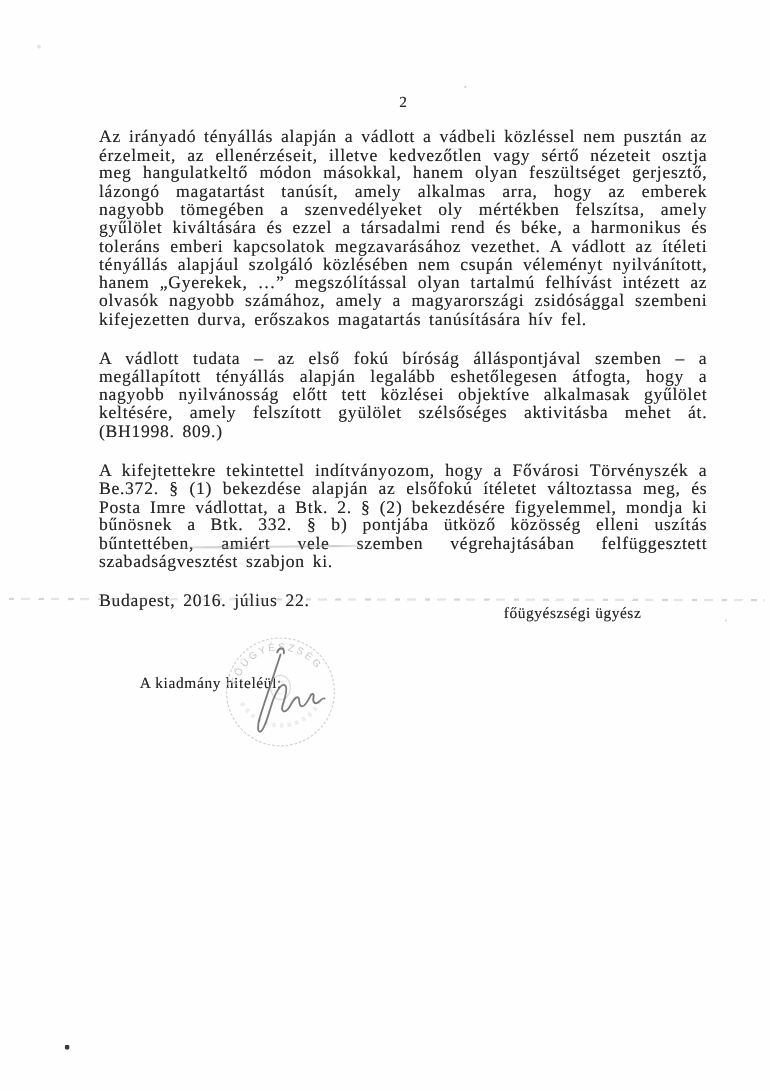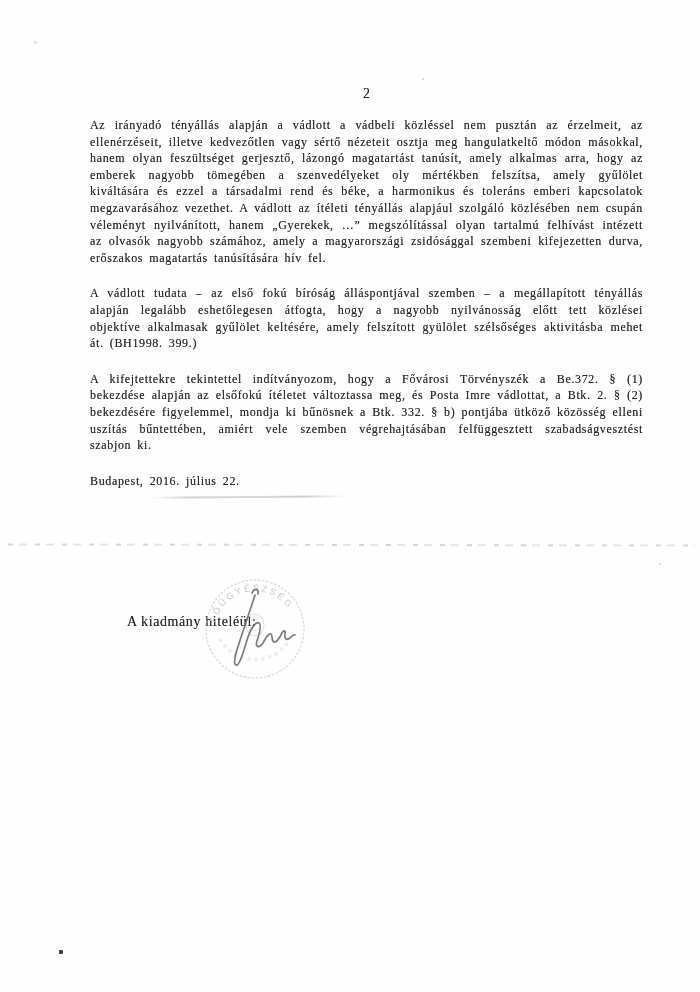--- a/index.html
+++ b/index.html
@@ -15,21 +15,21 @@
   .page-number {
     position: absolute;
     left: 90px; top: 86px; width: 553px;
     text-align: center;
     font-size: 14px;
     text-shadow: 0 0 0.5px rgba(40,40,40,0.55);
   }
   .text-block {
     position: absolute;
     left: 90px; top: 117px; width: 553px;
-    font-size: 12px;
+    font-size: 16px;
     line-height: 16.6px;
     letter-spacing: 0.65px;
     word-spacing: 2.5px;
     text-align: justify;
     text-shadow: 0 0 0.5px rgba(40,40,40,0.55);
   }
   .text-block p { margin: 0 0 19px 0; }
   .dateline { text-align: left; margin-top: 6px !important; }
   .crease {
     position: absolute;
@@ -75,29 +75,30 @@
 </style>
 </head>
 <body>
 
 <div class="page">
 
   <div class="page-number">2</div>
 
   <div class="text-block">
     <p>Az irányadó tényállás alapján a vádlott a vádbeli közléssel nem pusztán az érzelmeit, az ellenérzéseit, illetve kedvezőtlen vagy sértő nézeteit osztja meg hangulatkeltő módon másokkal, hanem olyan feszültséget gerjesztő, lázongó magatartást tanúsít, amely alkalmas arra, hogy az emberek nagyobb tömegében a szenvedélyeket oly mértékben felszítsa, amely gyűlölet kiváltására és ezzel a társadalmi rend és béke, a harmonikus és toleráns emberi kapcsolatok megzavarásához vezethet. A vádlott az ítéleti tényállás alapjául szolgáló közlésében nem csupán véleményt nyilvánított, hanem „Gyerekek, …” megszólítással olyan tartalmú felhívást intézett az olvasók nagyobb számához, amely a magyarországi zsidósággal szembeni kifejezetten durva, erőszakos magatartás tanúsítására hív fel.</p>
-    <p>A vádlott tudata – az első fokú bíróság álláspontjával szemben – a megállapított tényállás alapján legalább eshetőlegesen átfogta, hogy a nagyobb nyilvánosság előtt tett közlései objektíve alkalmasak gyűlölet keltésére, amely felszított gyülölet szélsőséges aktivitásba mehet át. (BH1998. 399.)</p>
+    <p>A vádlott tudata – az első fokú bíróság álláspontjával szemben – a megállapított tényállás alapján legalább eshetőlegesen átfogta, hogy a nagyobb nyilvánosság előtt tett közlései objektíve alkalmasak gyűlölet keltésére, amely felszított gyülölet szélsőséges aktivitásba mehet át. (BH1998. 809.)</p>
     <p>A kifejtettekre tekintettel indítványozom, hogy a Fővárosi Törvényszék a Be.372. § (1) bekezdése alapján az elsőfokú ítéletet változtassa meg, és Posta Imre vádlottat, a Btk. 2. § (2) bekezdésére figyelemmel, mondja ki bűnösnek a Btk. 332. § b) pontjába ütköző közösség elleni uszítás bűntettében, amiért vele szemben végrehajtásában felfüggesztett szabadságvesztést szabjon ki.</p>
     <p class="dateline">Budapest, 2016. július 22.</p>
   </div>
 
   <div class="crease"></div>
   <div class="scanline"></div>
 
   <div class="sig-block">
+    <div>főügyészségi ügyész</div>
   </div>
 
   <div class="attest">A kiadmány hiteléül:</div>
 
   <div class="stamp">
     <svg width="104" height="104" viewBox="0 0 104 104">
 
       <circle cx="52" cy="52" r="49" fill="none" stroke="#c9c9c9" stroke-width="1.1" stroke-dasharray="2.5 1.6" opacity="0.8"></circle>
 
       <path id="stamp-arc-top" d="M 12 54 A 40 40 0 0 1 92 54" fill="none"></path>

